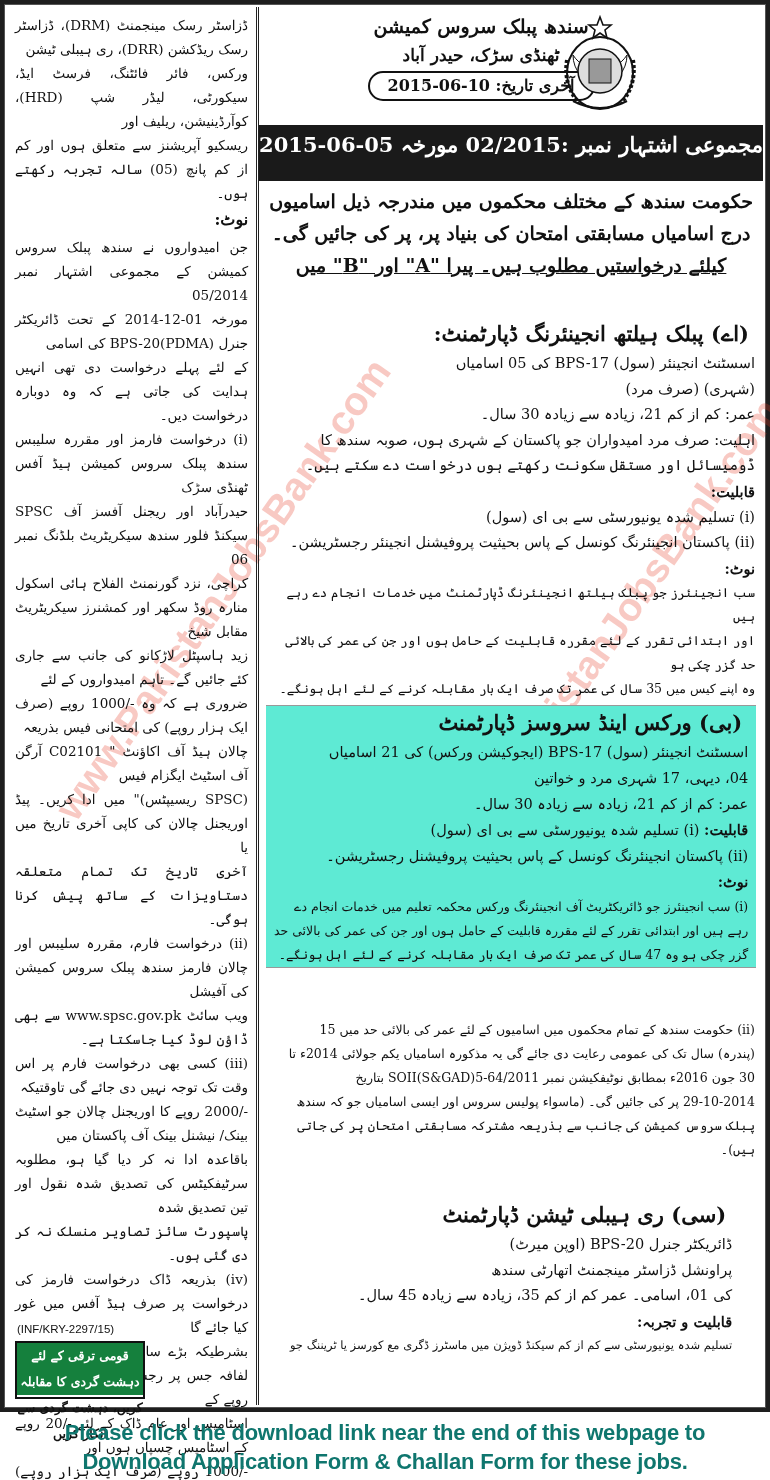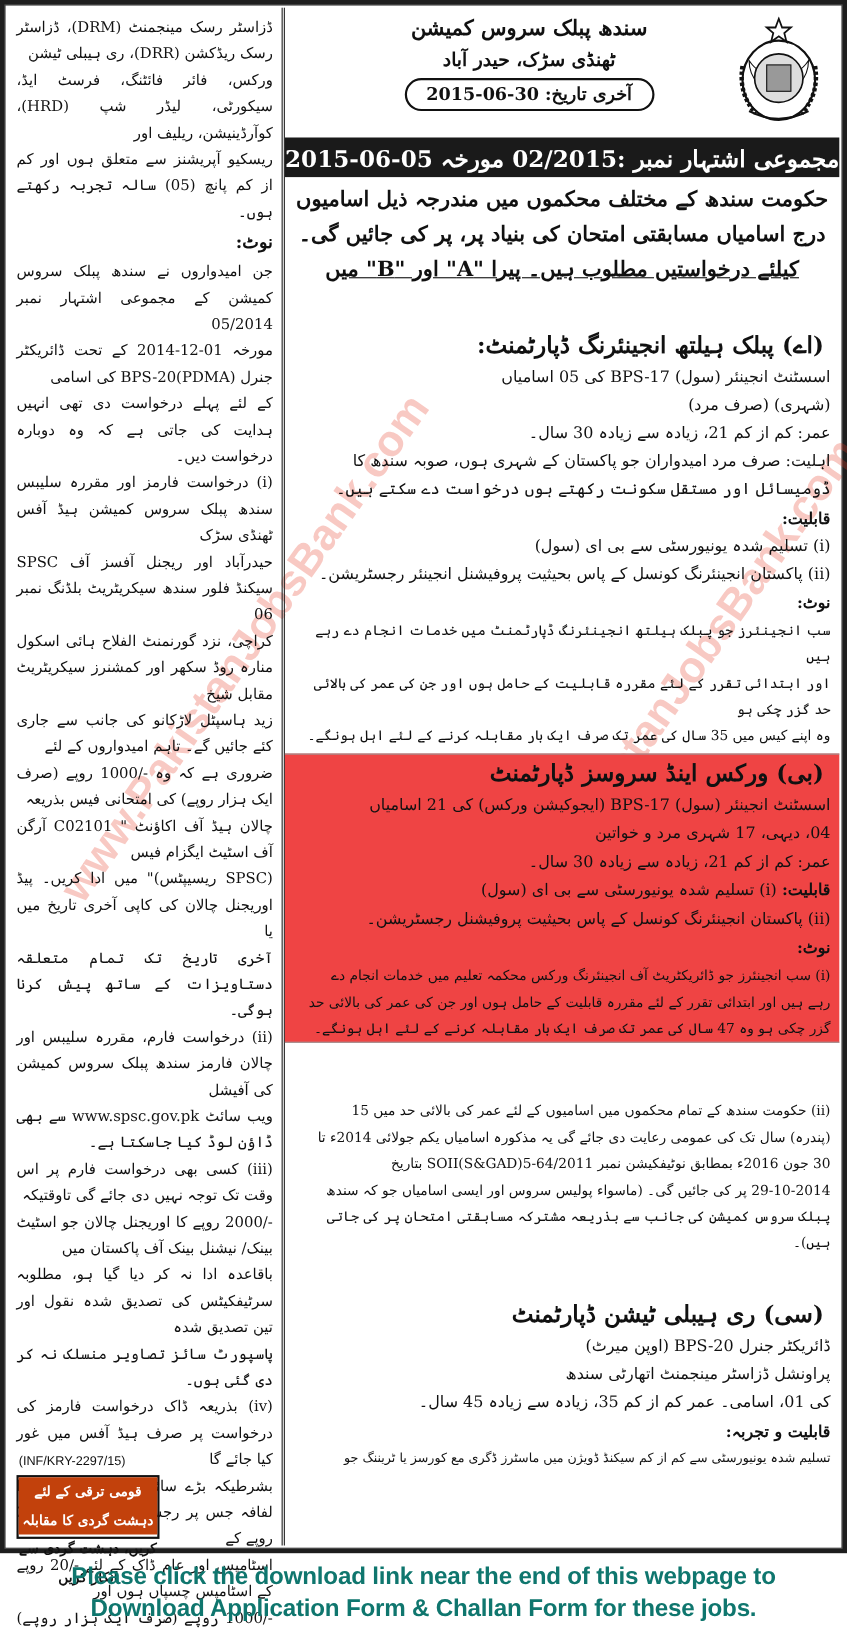--- a/index.html
+++ b/index.html
@@ -34,70 +34,70 @@
     }
     .header-text { text-align: center; margin-right: 60px; }
     .hdr-title { font-size: 19px; line-height: 30px; font-weight: bold; }
     .hdr-addr { font-size: 17px; line-height: 28px; font-weight: bold; }
     .deadline-pill {
       display: inline-block; border: 2px solid #111; border-radius: 18px;
       padding: 1px 18px; font-size: 16px; font-weight: bold; line-height: 24px; margin-top: 2px;
     }
     .adv-bar {
       background: #1a1a1a; color: #fff; font-size: 21px; font-weight: bold;
-      text-align: center; height: 36px; line-height: 40px; margin: 0 0 4px 0; white-space: nowrap;
+      text-align: center; height: 56px; line-height: 40px; margin: 0 0 4px 0; white-space: nowrap;
     }
     .intro { font-size: 19px; line-height: 32px; text-align: center; font-weight: bold; padding: 0 4px; }
     .intro .ul { text-decoration: underline; }
     .dept-heading { font-size: 21px; line-height: 34px; font-weight: 900; padding: 0 6px; letter-spacing: 0.3px; }
     .sec { padding: 0 8px; margin-top: 36px; }
-    .sec-yellow { background: #ef4444; border-top: 1px solid #999; border-bottom: 1px solid #999; }
+    .sec-yellow { background: #5eead4; border-top: 1px solid #999; border-bottom: 1px solid #999; }
     .line { display: block; }
     .label-bold { font-weight: 900; }
     .ref-code { position: absolute; left: 10px; bottom: 70px; direction: ltr; font-family: "Liberation Sans", sans-serif; font-size: 11.5px; }
     .slogan-box {
       position: absolute; left: 8px; bottom: 6px; width: 130px; height: 58px; border: 2px solid #111;
       font-size: 12.5px; line-height: 26px; text-align: center; font-weight: bold;
     }
-    .slogan-box .l1 { background: #c2410c; color: #fff; display: block; }
+    .slogan-box .l1 { background: #15803d; color: #fff; display: block; }
 
     .footer {
       position: absolute; left: 0; top: 1414px; width: 770px; height: 66px;
       text-align: center; color: #0f766e; font-family: "Liberation Sans", sans-serif;
       font-weight: bold; font-size: 22px; line-height: 29px; padding-top: 4px; letter-spacing: -0.2px;
     }
     .watermark {
       position: absolute; pointer-events: none; color: rgba(230,60,40,0.28);
       font-family: "Liberation Sans", sans-serif; font-weight: bold; font-size: 40px;
       transform: rotate(-55deg); white-space: nowrap; direction: ltr;
     }
   </style>
 </head>
 <body>
 
 <div class="ad-frame">
   <div class="ad-inner">
 
-    <div class="col-right" style="order:2;">
+    <div class="col-right" style="order:2;align-items:center;">
       <div class="header">
         <div class="emblem">
           <svg width="82" height="100" viewBox="0 0 82 100">
             <polygon points="41,2 44,10 52,10 46,15 48,23 41,18 34,23 36,15 30,10 38,10" fill="none" stroke="#111" stroke-width="1.6"></polygon>
             <path d="M14,40 A32,32 0 0 0 68,40 A26,28 0 0 1 14,40 Z" fill="none" stroke="#111" stroke-width="1"></path>
             <ellipse cx="41" cy="58" rx="33" ry="36" fill="none" stroke="#111" stroke-width="2"></ellipse>
             <ellipse cx="41" cy="56" rx="22" ry="22" fill="#ddd" stroke="#111" stroke-width="1.5"></ellipse>
             <rect x="30" y="44" width="22" height="24" fill="#999" stroke="#111"></rect>
             <path d="M8,45 Q4,70 20,88 M74,45 Q78,70 62,88" stroke="#111" stroke-width="4" fill="none" stroke-dasharray="3,2"></path>
             <path d="M14,86 Q41,100 68,86" stroke="#111" stroke-width="2" fill="none"></path>
           </svg>
         </div>
         <div class="header-text">
           <div class="hdr-title">سندھ پبلک سروس کمیشن</div>
           <div class="hdr-addr">ٹھنڈی سڑک، حیدر آباد</div>
-          <div class="deadline-pill">آخری تاریخ: 30-06-2015</div>
+          <div class="deadline-pill">آخری تاریخ: 10-06-2015</div>
         </div>
       </div>
 
       <div class="adv-bar">مجموعی اشتہار نمبر :02/2015 مورخہ 05-06-2015</div>
 
       <div class="intro">
         <span class="line">حکومت سندھ کے مختلف محکموں میں مندرجہ ذیل اسامیوں</span>
         <span class="line">درج اسامیاں مسابقتی امتحان کی بنیاد پر، پر کی جائیں گی۔</span>
         <span class="line ul">کیلئے درخواستیں مطلوب ہیں۔ پیرا "A" اور "B" میں</span>
       </div>

